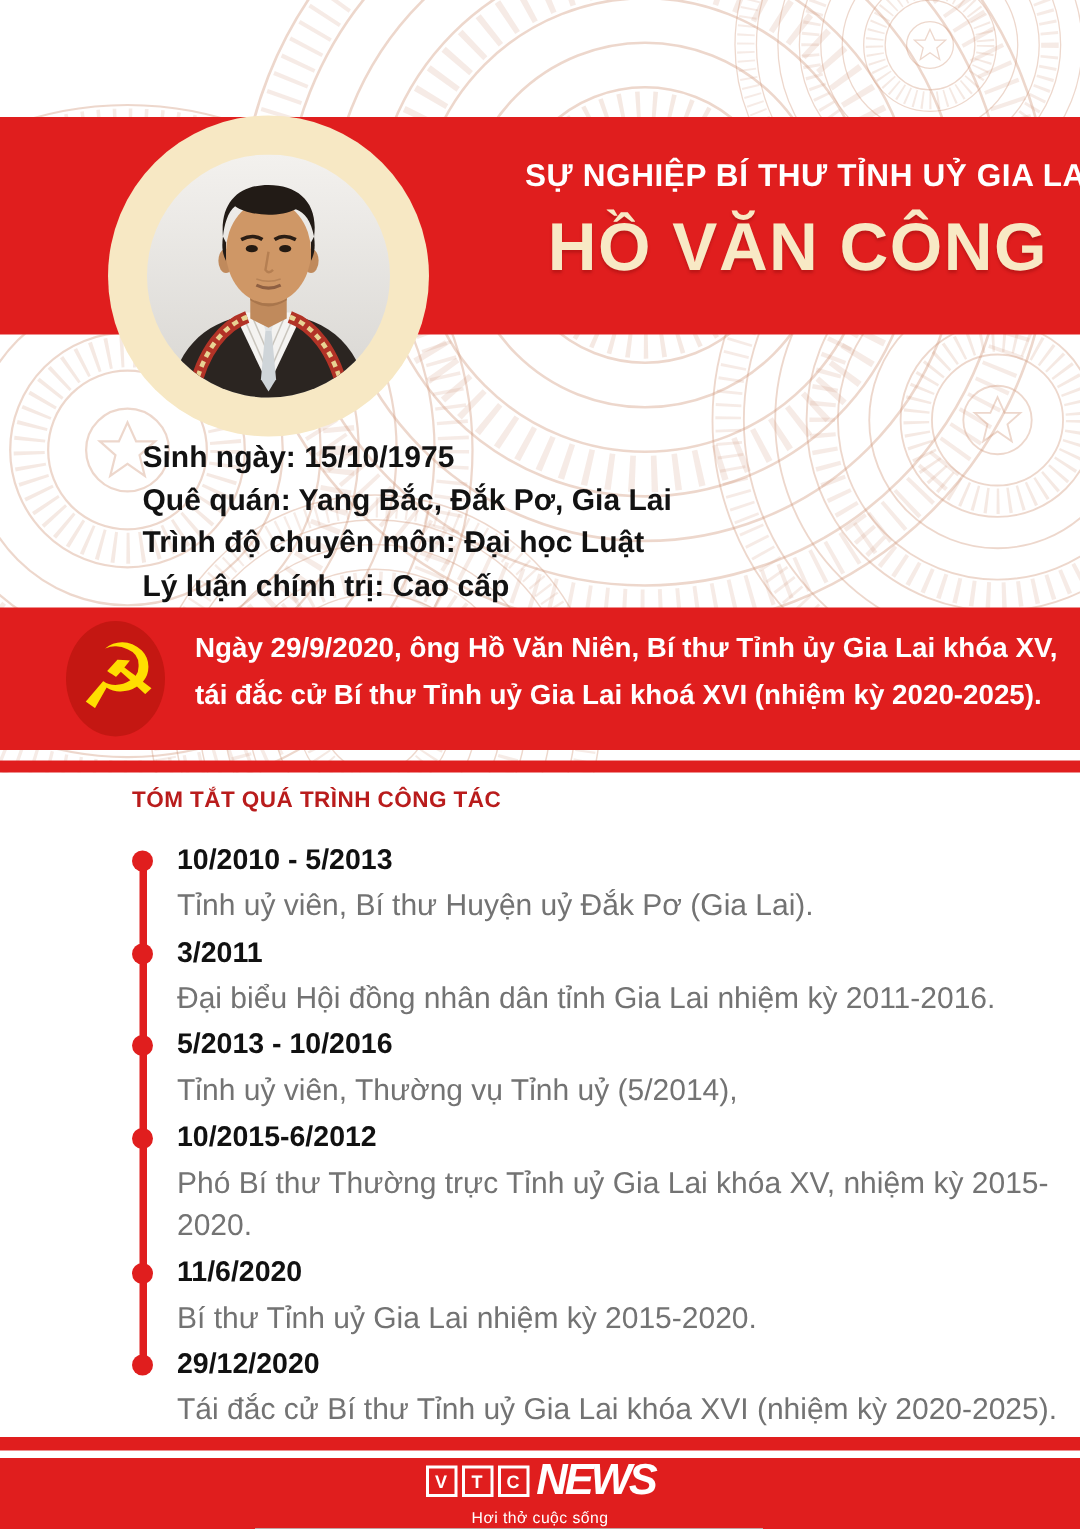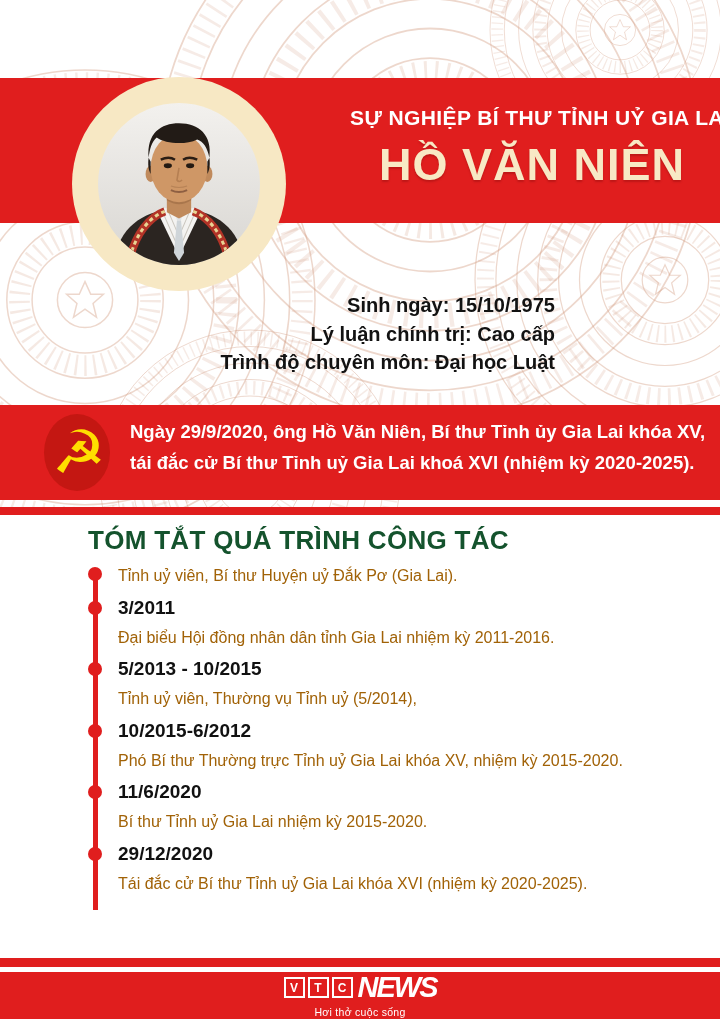--- a/index.html
+++ b/index.html
@@ -9,40 +9,40 @@
   .band{position:absolute;left:0;width:720px;background:#E01E1E;}
   .header-band{top:78px;height:145px;}
   .photo-ring{position:absolute;left:72px;top:77px;width:214px;height:214px;border-radius:50%;
               background:#F7E8C4;}
   .photo-ring svg{position:absolute;left:26px;top:26px;border-radius:50%;display:block;}
   .header-text{position:absolute;left:350px;top:106px;width:364px;text-align:center;color:#fff;}
   .subtitle{font-size:21px;font-weight:bold;letter-spacing:.4px;white-space:nowrap;}
   .title{font-size:45px;font-weight:bold;color:#F8E9C5;margin-top:9px;letter-spacing:1px;
          text-shadow:0 2px 2px rgba(90,0,0,.25);}
   .profile{position:absolute;left:95px;top:291px;width:460px;}
-  .p-line{font-size:20px;font-weight:bold;color:#121212;line-height:28.6px;text-align:right;}
+  .p-line{font-size:20px;font-weight:bold;color:#121212;line-height:28.6px;}
   .hl-banner{top:405px;height:95px;}
   .hs-oval{position:absolute;left:44px;top:9px;width:66px;height:77px;border-radius:50%;
            background:#C41712;}
   .hs-glyph{position:absolute;left:49px;top:1px;width:60px;height:92px;line-height:92px;
             font-family:"DejaVu Sans",sans-serif;font-size:60px;color:#FFDE00;text-align:center;}
   .hl-text{position:absolute;left:130px;top:12px;width:600px;margin:0;font-size:18.5px;
            font-weight:bold;color:#fff;line-height:30.5px;}
   .stripe{position:absolute;left:0;width:720px;background:#E01E1E;}
   .s1{top:507px;height:8px;}
   .s2{top:958px;height:9px;}
-  .tl-heading{position:absolute;left:88px;top:525px;margin:0;font-size:26px;font-weight:800;
-              color:#14532d;letter-spacing:.3px;}
+  .tl-heading{position:absolute;left:88px;top:525px;margin:0;font-size:15px;font-weight:800;
+              color:#b91c1c;letter-spacing:.3px;}
   .timeline{position:absolute;left:89px;top:562px;width:618px;}
   .tl-line{position:absolute;left:4px;top:12px;width:4.5px;height:336px;background:#E01E1E;}
   .tl-item{position:relative;padding-left:29px;margin-bottom:5px;}
   .tl-dot{position:absolute;left:-1px;top:5px;width:14px;height:14px;border-radius:50%;
           background:#E01E1E;}
   .tl-date{font-size:19px;font-weight:bold;color:#111;line-height:24px;margin-bottom:4px;}
-  .tl-desc{font-size:16px;color:#a16207;line-height:28.5px;}
+  .tl-desc{font-size:20px;color:#737373;line-height:28.5px;}
   .footer{position:absolute;left:0;top:972px;width:720px;height:47px;background:#E01E1E;
           display:flex;flex-direction:column;align-items:center;justify-content:center;}
   .logo-row{display:flex;align-items:center;}
   .vtc-box{width:17px;height:17px;border:2px solid #fff;margin-right:3px;display:flex;
            align-items:center;justify-content:center;font-size:12px;font-weight:bold;color:#fff;}
   .news{font-size:29px;font-weight:800;font-style:italic;color:#fff;letter-spacing:-2px;
         margin-left:2px;line-height:1;}
   .tagline{font-size:10.5px;color:#fff;margin-top:4px;letter-spacing:.3px;}
 </style>
 </head>
@@ -133,52 +133,54 @@
 
         <path d="M80,64 L78,76 Q80,79 83,76" stroke="#b57f52" stroke-width="1.6" fill="none"></path>
         <path d="M72,86 Q80,90 88,86" stroke="#8e5f42" stroke-width="2" fill="none"></path>
         <path d="M72,82 Q80,85 88,82" stroke="#a9764c" stroke-width="1" fill="none" opacity=".6"></path>
       </g>
     </svg>
   </div>
 
   <div class="header-text">
     <div class="subtitle">SỰ NGHIỆP BÍ THƯ TỈNH UỶ GIA LAI</div>
-    <div class="title">HỒ VĂN NIÊN</div>
+    <div class="title">HỒ VĂN CÔNG</div>
   </div>
 
   <div class="profile" id="profile">
       <div class="p-line">Sinh ngày: 15/10/1975</div>
+      <div class="p-line">Quê quán: Yang Bắc, Đắk Pơ, Gia Lai</div>
+      <div class="p-line">Trình độ chuyên môn: Đại học Luật</div>
       <div class="p-line">Lý luận chính trị: Cao cấp</div>
-      <div class="p-line">Trình độ chuyên môn: Đại học Luật</div>
     </div>
 
   <div class="band hl-banner">
     <div class="hs-oval"></div>
     <div class="hs-glyph">☭</div>
     <p class="hl-text">Ngày 29/9/2020, ông Hồ Văn Niên, Bí thư Tỉnh ủy Gia Lai khóa XV, tái đắc cử Bí thư Tỉnh uỷ Gia Lai khoá XVI (nhiệm kỳ 2020-2025).</p>
   </div>
 
   <div class="stripe s1"></div>
 
   <h2 class="tl-heading">TÓM TẮT QUÁ TRÌNH CÔNG TÁC</h2>
   <div class="timeline" id="timeline">
     <div class="tl-line"></div>
   <div class="tl-item">
         <span class="tl-dot"></span>
+        <div class="tl-date">10/2010 - 5/2013</div>
         <div class="tl-desc">Tỉnh uỷ viên, Bí thư Huyện uỷ Đắk Pơ (Gia Lai).</div>
       </div>
       <div class="tl-item">
         <span class="tl-dot"></span>
         <div class="tl-date">3/2011</div>
         <div class="tl-desc">Đại biểu Hội đồng nhân dân tỉnh Gia Lai nhiệm kỳ 2011-2016.</div>
       </div>
       <div class="tl-item">
         <span class="tl-dot"></span>
-        <div class="tl-date">5/2013 - 10/2015</div>
+        <div class="tl-date">5/2013 - 10/2016</div>
         <div class="tl-desc">Tỉnh uỷ viên, Thường vụ Tỉnh uỷ (5/2014),</div>
       </div>
       <div class="tl-item">
         <span class="tl-dot"></span>
         <div class="tl-date">10/2015-6/2012</div>
         <div class="tl-desc">Phó Bí thư Thường trực Tỉnh uỷ Gia Lai khóa XV, nhiệm kỳ 2015-2020.</div>
       </div>
       <div class="tl-item">
         <span class="tl-dot"></span>
         <div class="tl-date">11/6/2020</div>

